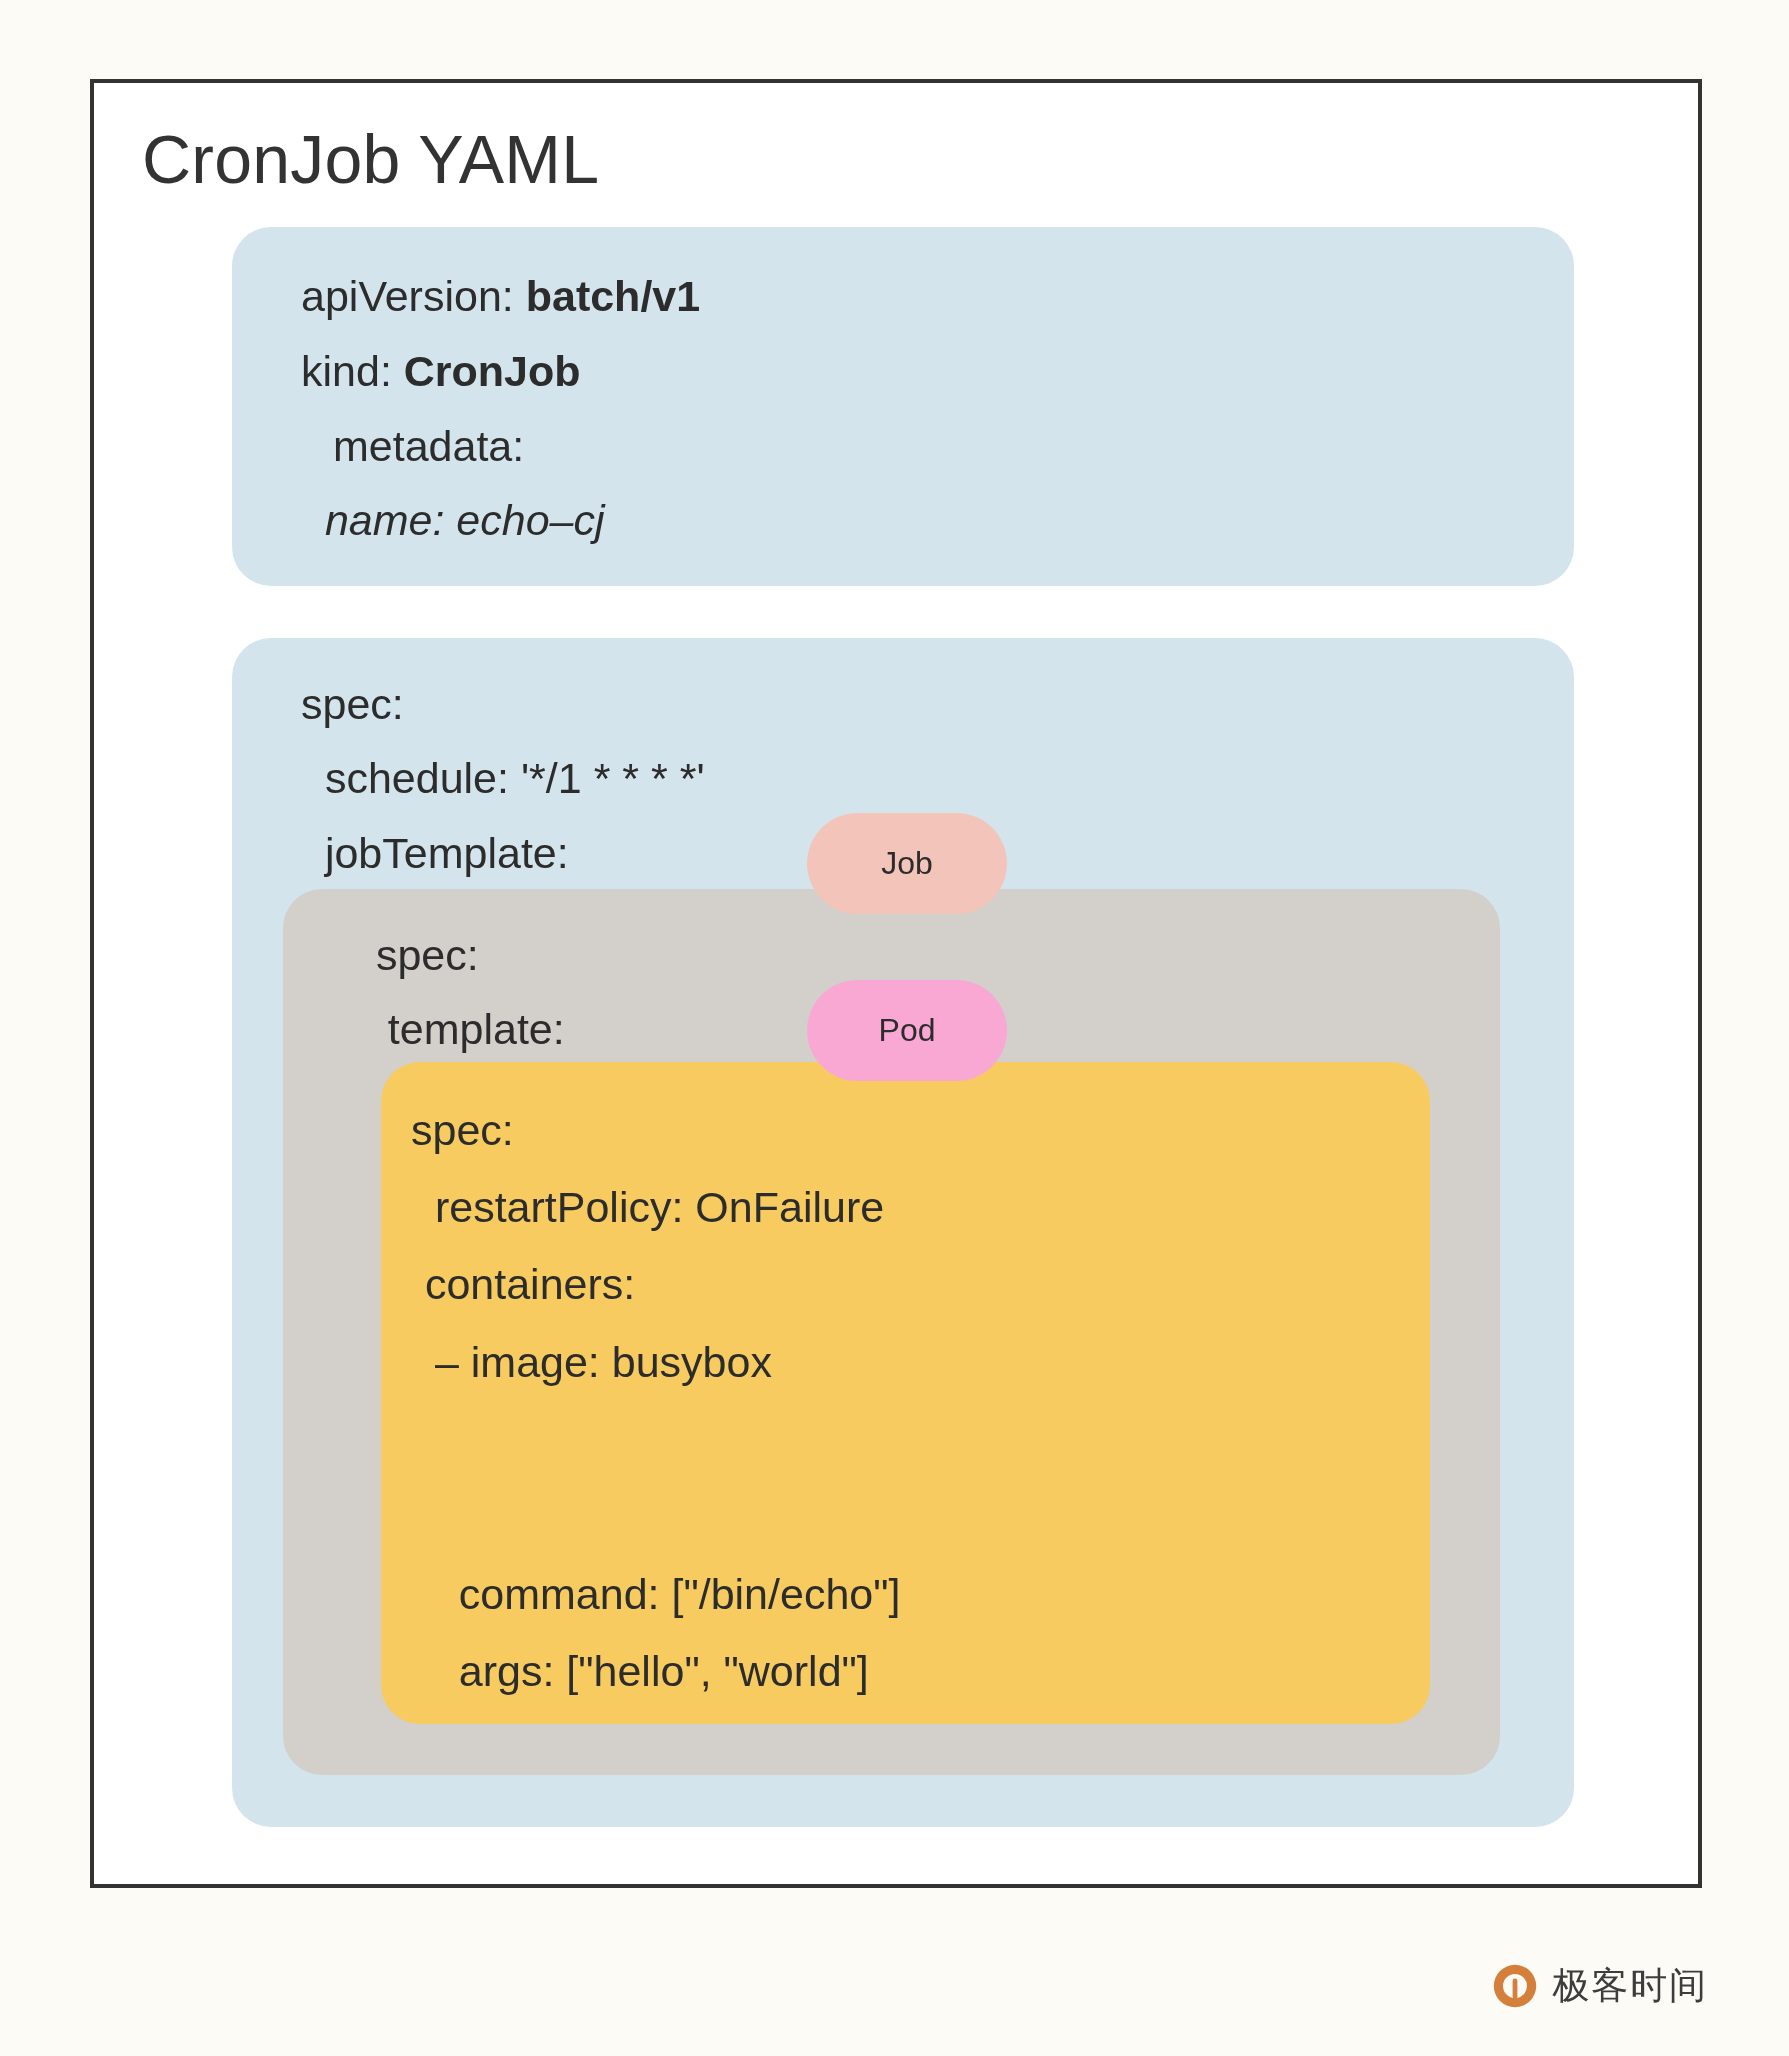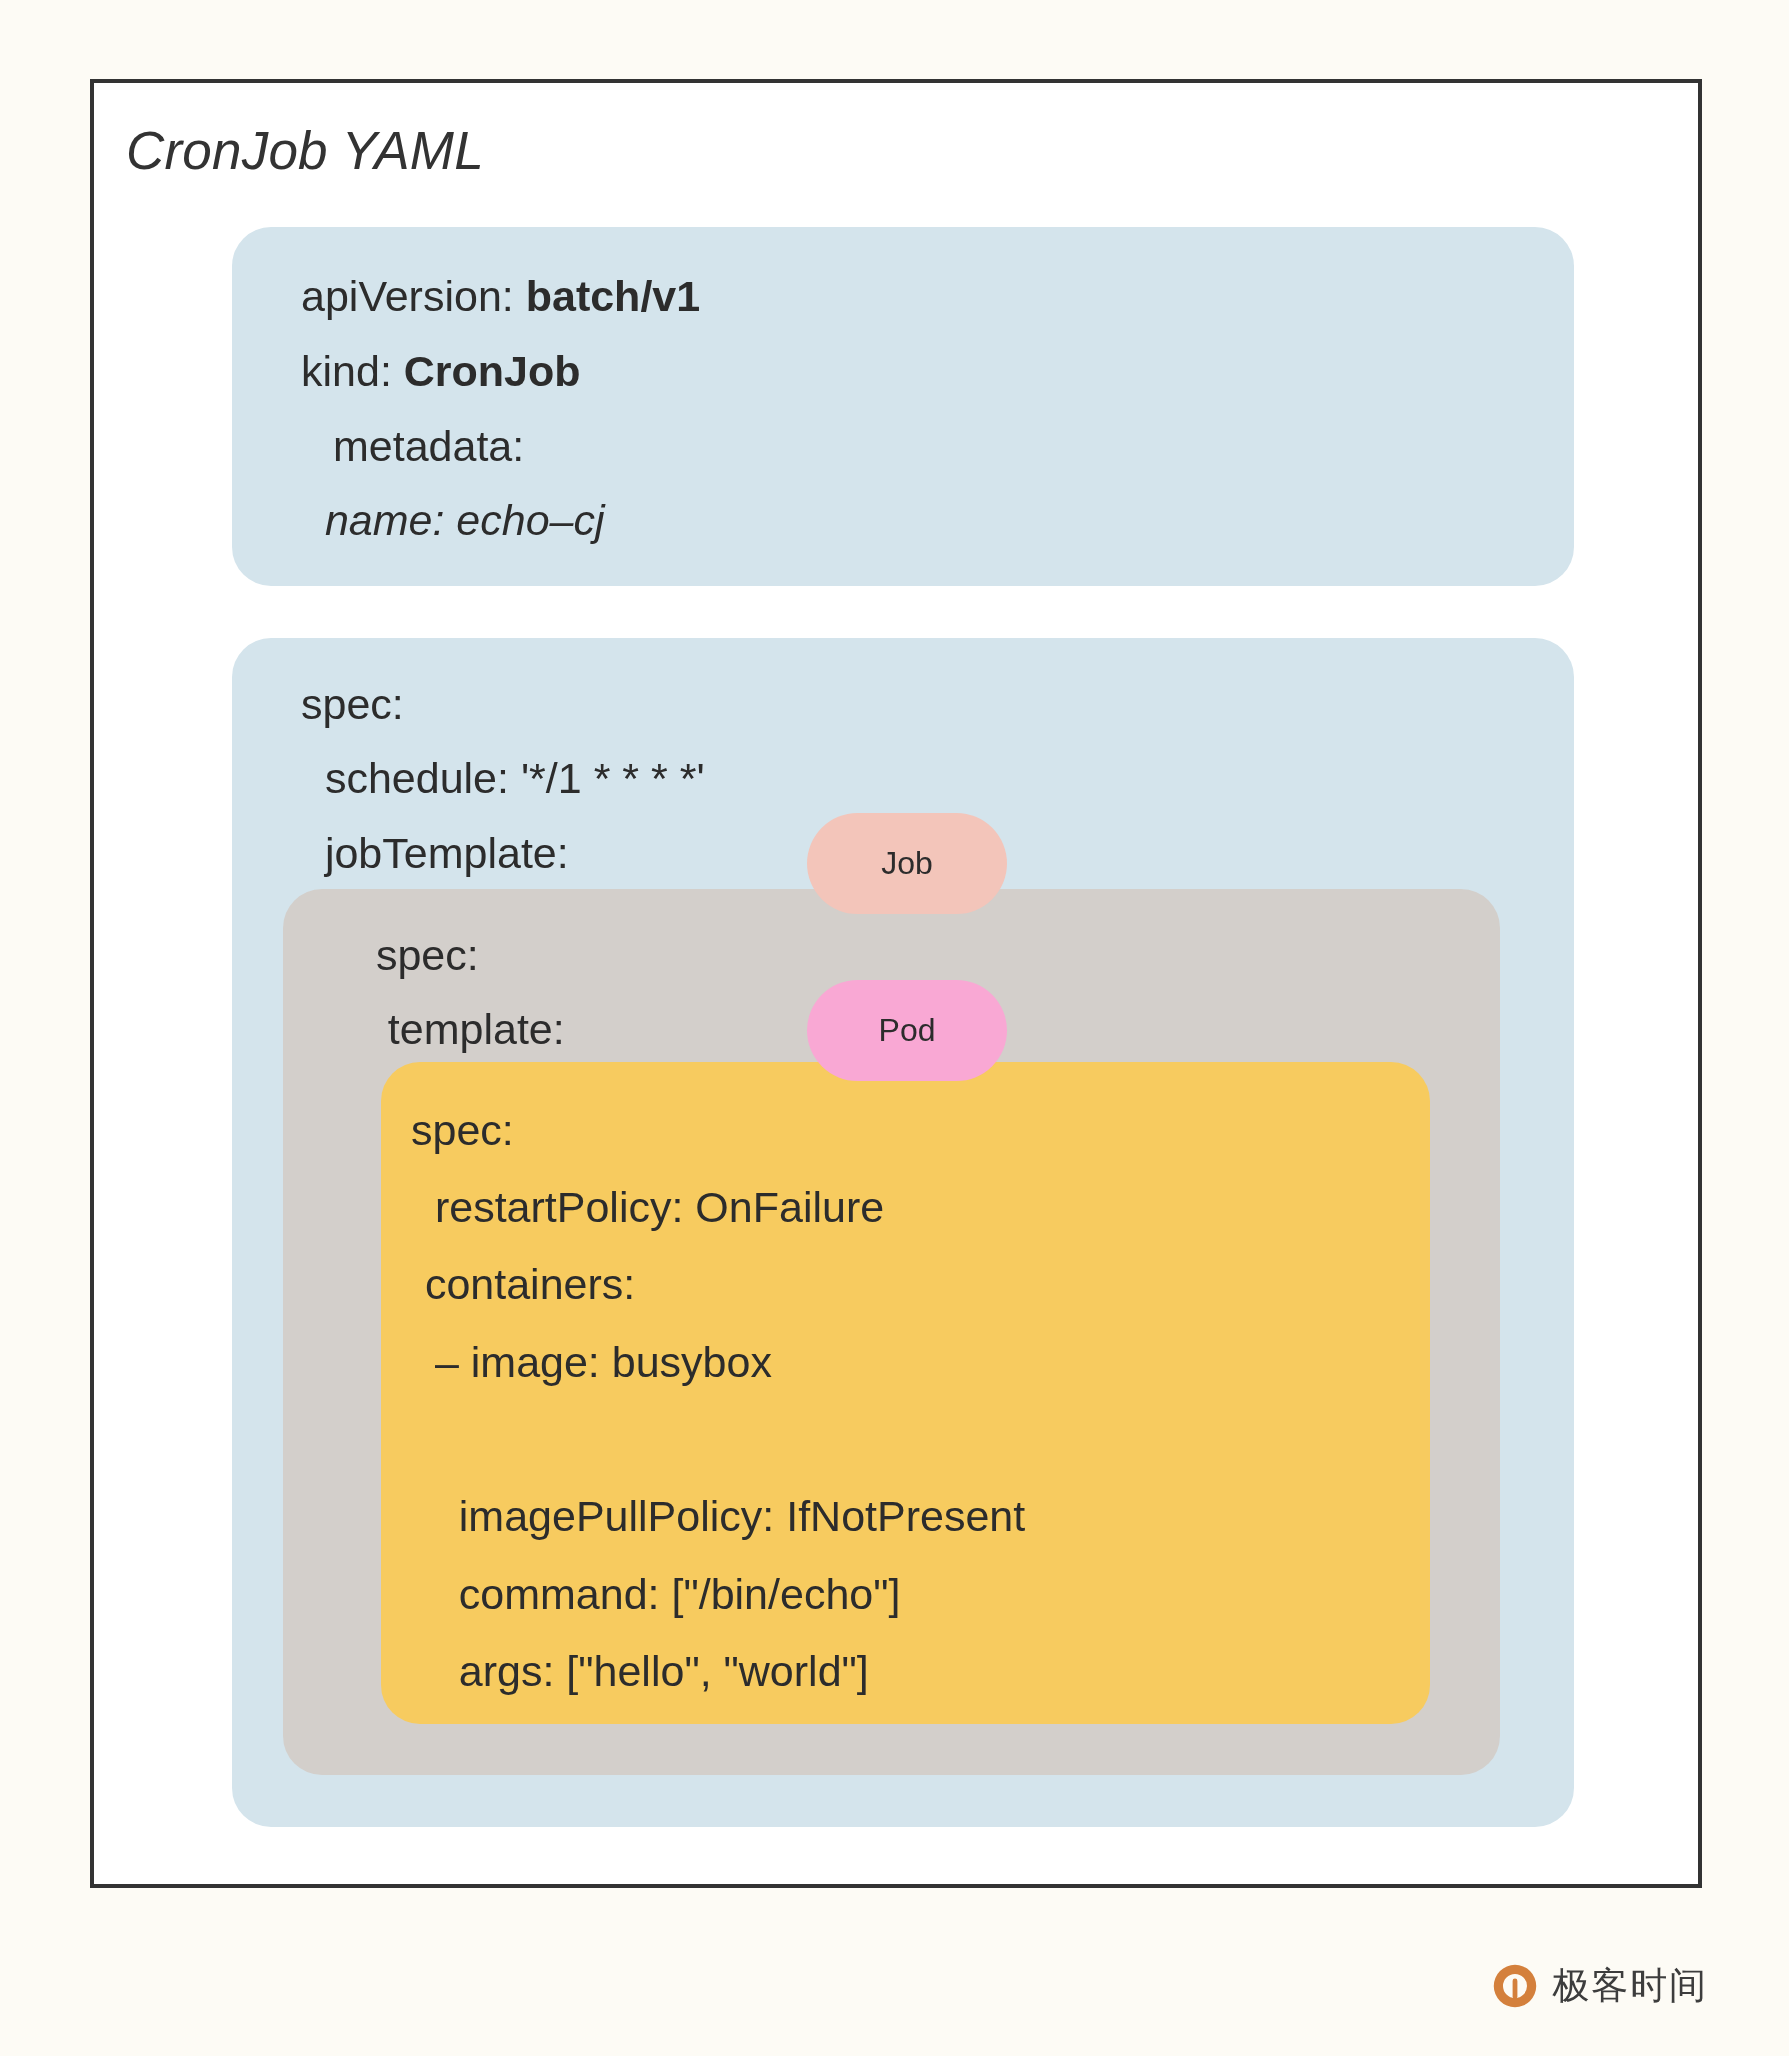--- a/index.html
+++ b/index.html
@@ -22,27 +22,26 @@
     top: 79px;
     width: 1612px;
     height: 1809px;
     background: #ffffff;
     border: 4.7px solid #333333;
     box-sizing: border-box;
   }
 
   .page-title {
     position: absolute;
-    left: 32px;
+    left: 48px;
     top: 37px;
-    font-size: 53px;
+    font-size: 68px;
     color: #333333;
     letter-spacing: 0.2px;
     white-space: nowrap;
-    font-style: italic;
   }
 
   
   .yaml-box {
     position: absolute;
     box-sizing: border-box;
   }
   .box-blue      { background: #d4e4ec; border-radius: 39px; }
   .box-gray      { background: #d3cfcb; border-radius: 39px; }
   .box-yellow    { background: #f7cb5f; border-radius: 39px; }
@@ -154,21 +153,20 @@
   <div class="yaml-box box-gray" id="box-jobtemplate">
     <div class="yaml-line" style="left:69px; top:45px;">  spec:</div>
     <div class="yaml-line" style="left:69px; top:119px;">   template:</div>
   </div>
 
   <div class="yaml-box box-yellow" id="box-podspec">
     <div class="yaml-line" style="left:30px; top:47px;">spec:</div>
     <div class="yaml-line" style="left:30px; top:124px;">  restartPolicy: OnFailure</div>
     <div class="yaml-line" style="left:20px; top:201px;">  containers:</div>
     <div class="yaml-line" style="left:30px; top:279px;">  – image: busybox</div>
-    <div class="yaml-line" style="left:30px; top:433px;">    imagePullPolicy: IfNotPresent</div>
     <div class="yaml-line" style="left:30px; top:511px;">    command: ["/bin/echo"]</div>
     <div class="yaml-line" style="left:30px; top:588px;">    args: ["hello", "world"]</div>
   </div>
 
   <div class="pill" id="pill-job">
     <span>Job</span>
   </div>
   <div class="pill" id="pill-pod">
     <span>Pod</span>
   </div>

